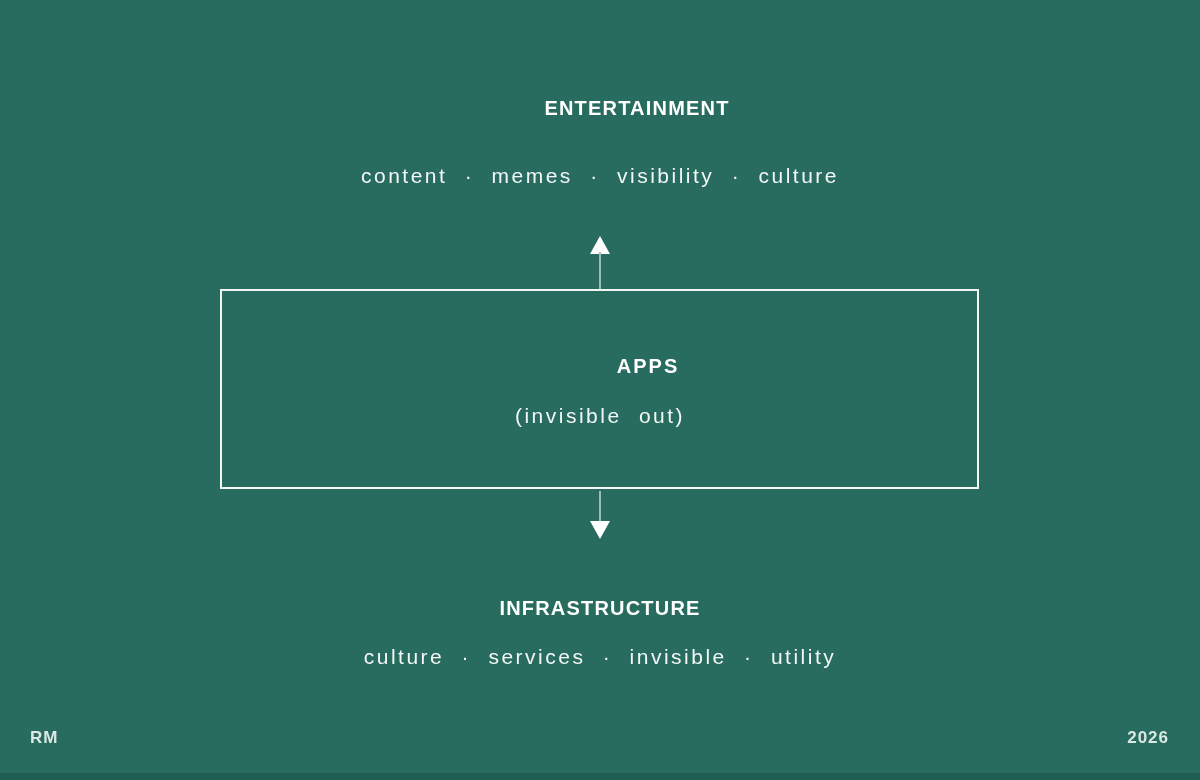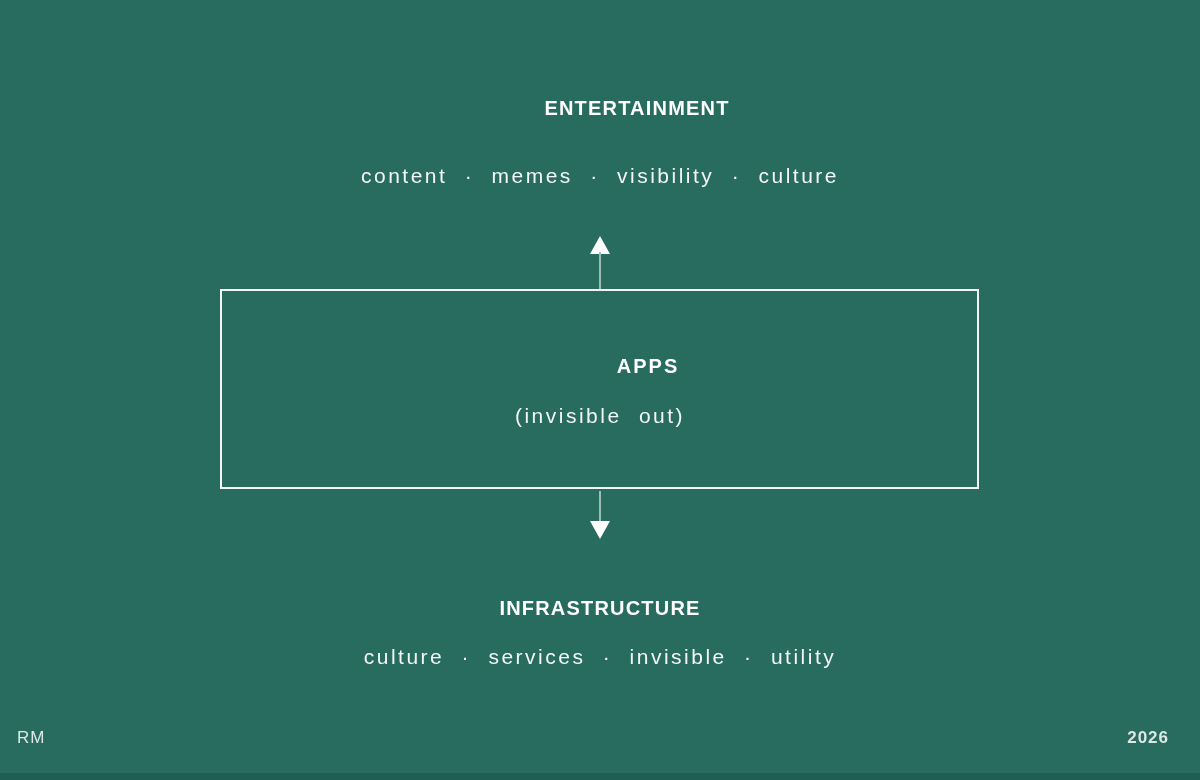--- a/index.html
+++ b/index.html
@@ -75,21 +75,21 @@
   .bottom-title    { top: 597px; }
   .bottom-subtitle { top: 645px; }
 
   .footer-mark {
     top: 728px;
     font-size: 17px;
     letter-spacing: 1px;
     color: #dcE8e4;
     color: #dce8e4;
   }
-  .footer-left  { left: 17px; }
+  .footer-left  { left: 30px; font-weight: bold; }
   .footer-right { right: 31px; font-weight: bold; }
 
   .bottom-strip {
     left: 0;
     bottom: 0;
     width: 100%;
     height: 7px;
     background: #1f5e53;
   }
 </style>

